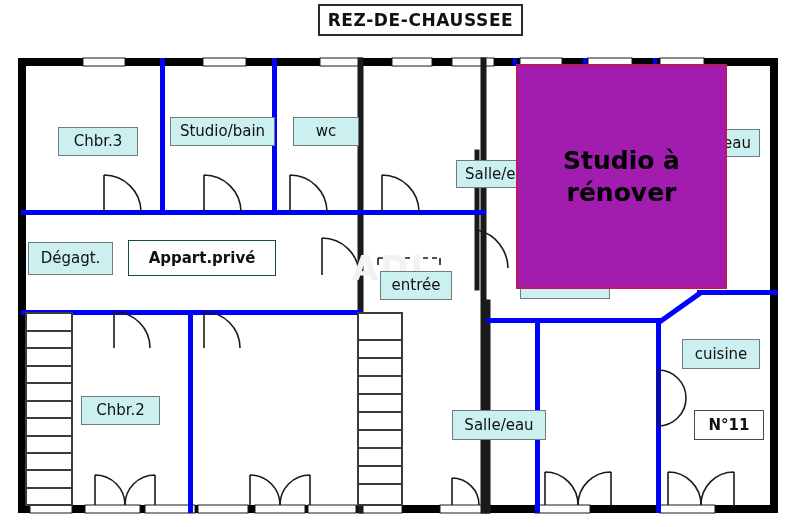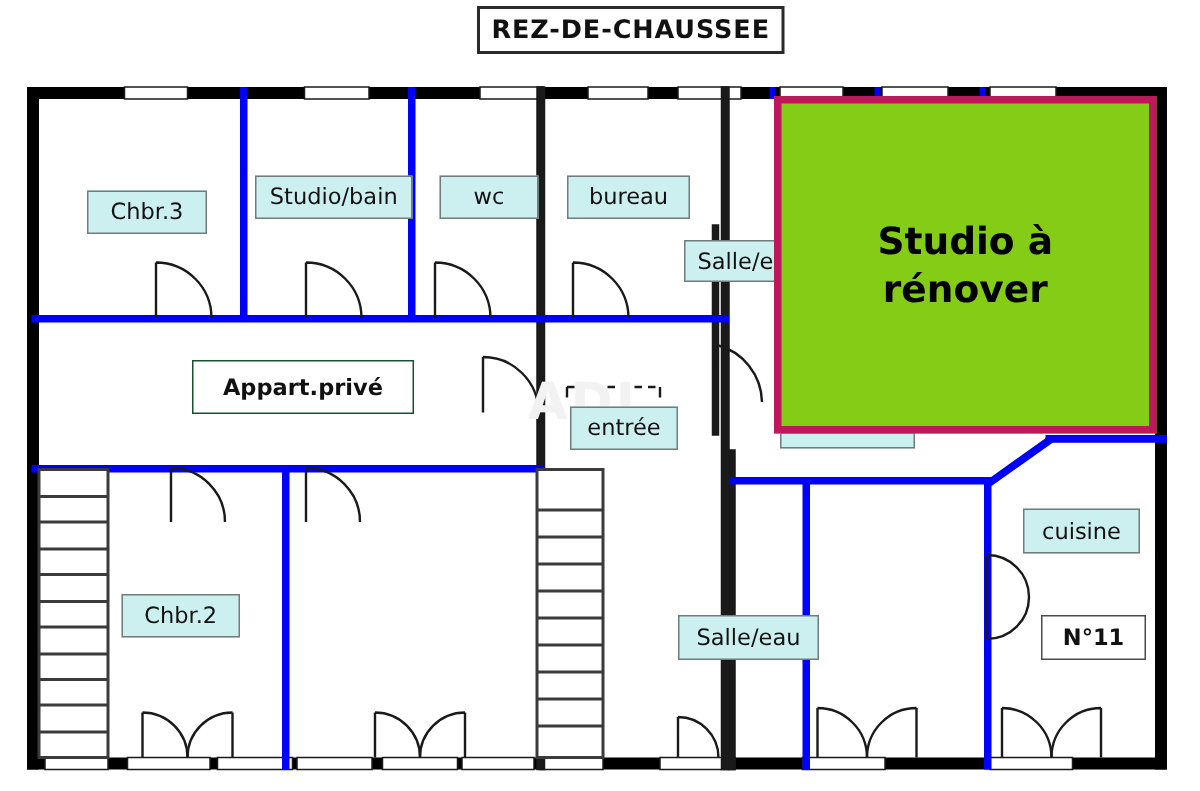--- a/index.html
+++ b/index.html
@@ -80,24 +80,24 @@
     font-size: 15px;
   }
   .room-label.clipped {
     overflow: hidden;
   }
   
   .studio-box {
     position: absolute;
     left: 516px;
     top: 64px;
-    width: 255px;
+    width: 211px;
     height: 225px;
-    border: 5px solid #be185d;
-    background: #84cc16;
+    border: 2px solid #be185d;
+    background: #a21caf;
     box-sizing: border-box;
     display: flex;
     align-items: center;
     justify-content: center;
     z-index: 20;
   }
   .studio-box .studio-text {
     font-size: 25px;
     font-weight: bold;
     color: #000000;
@@ -276,28 +276,28 @@
   </div>
 
   <div class="room-label" style="left:170px; top:117px; width:105px; height:29px;">
     <span>Studio/bain</span>
   </div>
 
   <div class="room-label" style="left:293px; top:117px; width:66px; height:29px;">
     <span>wc</span>
   </div>
 
+  <div class="room-label" style="left:28px; top:242px; width:85px; height:33px;">
+    <span>Dégagt.</span>
+  </div>
 
   <div class="room-label plain" style="left:128px; top:240px; width:148px; height:36px;">
     <span>Appart.privé</span>
   </div>
 
-  <div class="room-label" style="left:378px; top:117px; width:82px; height:29px;">
-    <span>bureau</span>
-  </div>
 
   <div class="room-label clipped" style="left:456px; top:160px; width:88px; height:28px; justify-content:flex-start;">
     <span>Salle/eau</span>
   </div>
 
   <div class="room-label" style="left:380px; top:271px; width:72px; height:29px;">
     <span>entrée</span>
   </div>
 
   <div class="room-label clipped" style="left:700px; top:129px; width:60px; height:28px; justify-content:flex-end;">

